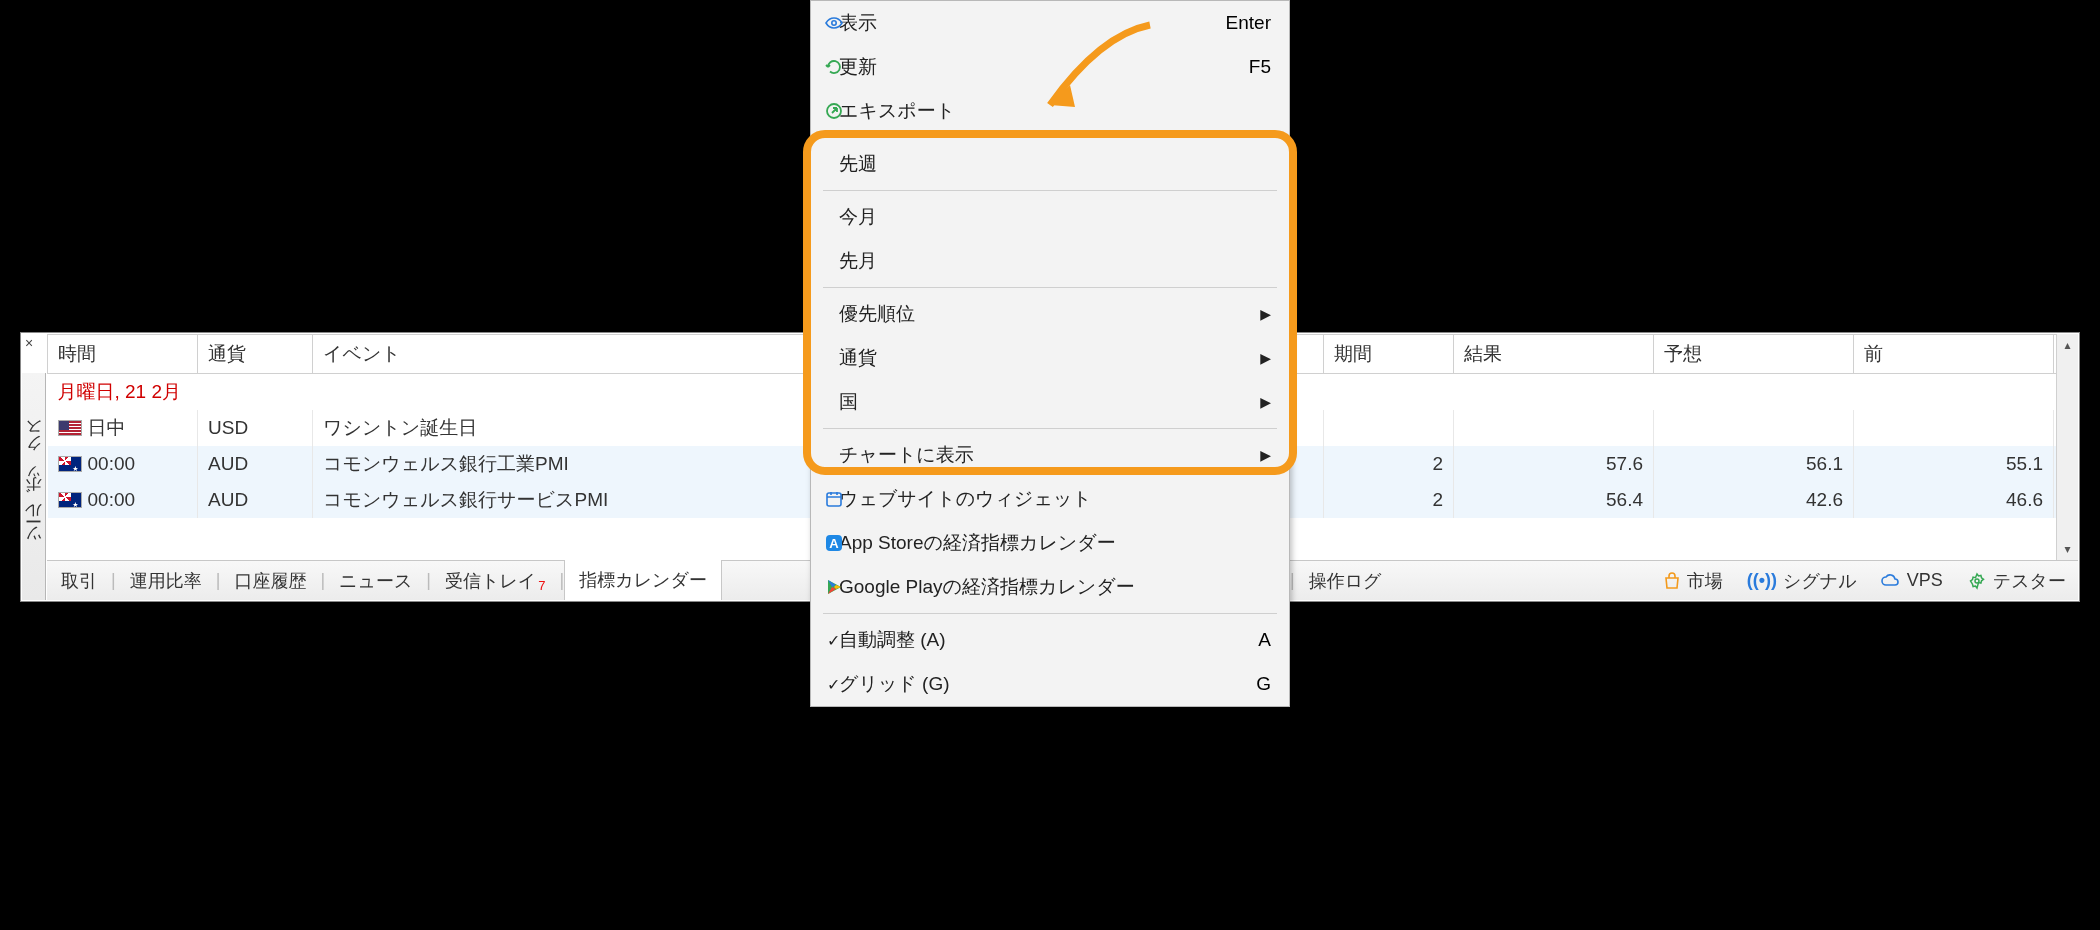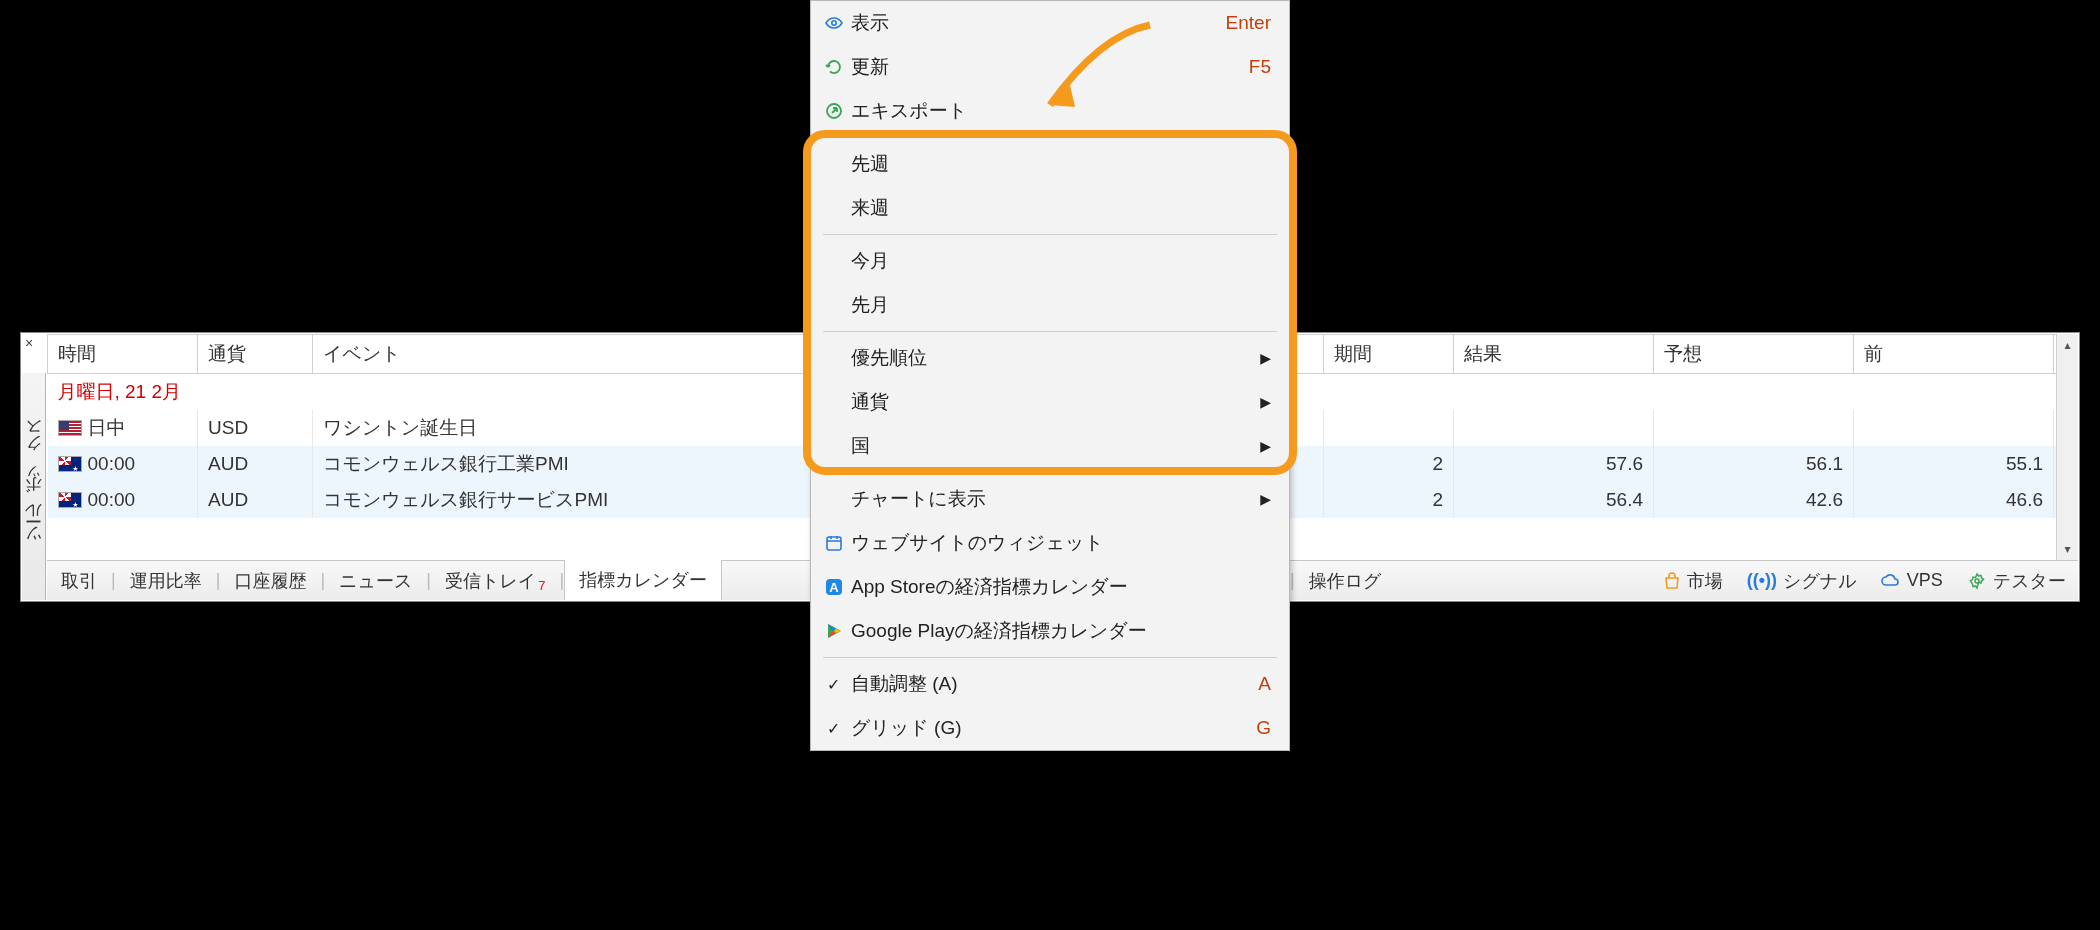--- a/index.html
+++ b/index.html
@@ -56,22 +56,22 @@
   .tabs .badge { color:#e11; font-size:13px; margin-left:2px; position:relative; top:5px; }
   .tabs .spacer { flex:1; }
   .tabs .rlink { display:flex; align-items:center; gap:6px; padding:0 12px; cursor:pointer; }
 
   
   .menu {
     position:absolute; left:810px; top:0; width:480px;
     background:#f3f3f3; border:1px solid #b8b8b8; box-shadow:2px 2px 6px rgba(0,0,0,.25);
     font-size:19px; color:#222;
   }
-  .menu .item { display:flex; align-items:center; height:44px; padding:0 18px 0 40px; position:relative; cursor:pointer; }
-  .menu .item .shortcut { margin-left:auto; color:#c2410c; }
+  .menu .item { display:flex; align-items:center; height:44px; padding:0 18px 0 28px; position:relative; cursor:pointer; }
+  .menu .item .shortcut { margin-left:auto; color:#000000; }
   .menu .item .submenu-arrow { margin-left:auto; color:#222; font-size:14px; }
   .menu .sep { height:1px; background:#cfcfcf; margin:4px 12px; }
   .menu .icon { position:absolute; left:12px; width:22px; height:22px; display:flex; align-items:center; justify-content:center; }
   .check::before { content:"✓"; position:absolute; left:16px; font-size:16px; color:#222; }
 
   
   .highlight-box {
     position:absolute; left:803px; top:130px; width:494px; height:345px;
     border:8px solid #f59a1c; border-radius:22px; pointer-events:none;
   }
@@ -228,23 +228,20 @@
           <path d="M8 12l5-5m0 0h-4m4 0v4" fill="none" stroke="#35a853" stroke-width="1.8"></path>
         </svg>
       </span>
     <span>エキスポート</span>
   </div>
   <div class="sep"></div>
 
   <div class="item">
       <span>先週</span>
     </div>
-  <div class="item">
-      <span>来週</span>
-    </div>
   <div class="sep"></div>
   <div class="item">
       <span>今月</span>
     </div>
   <div class="item">
       <span>先月</span>
     </div>
   <div class="sep"></div>
 
   <div class="item">

